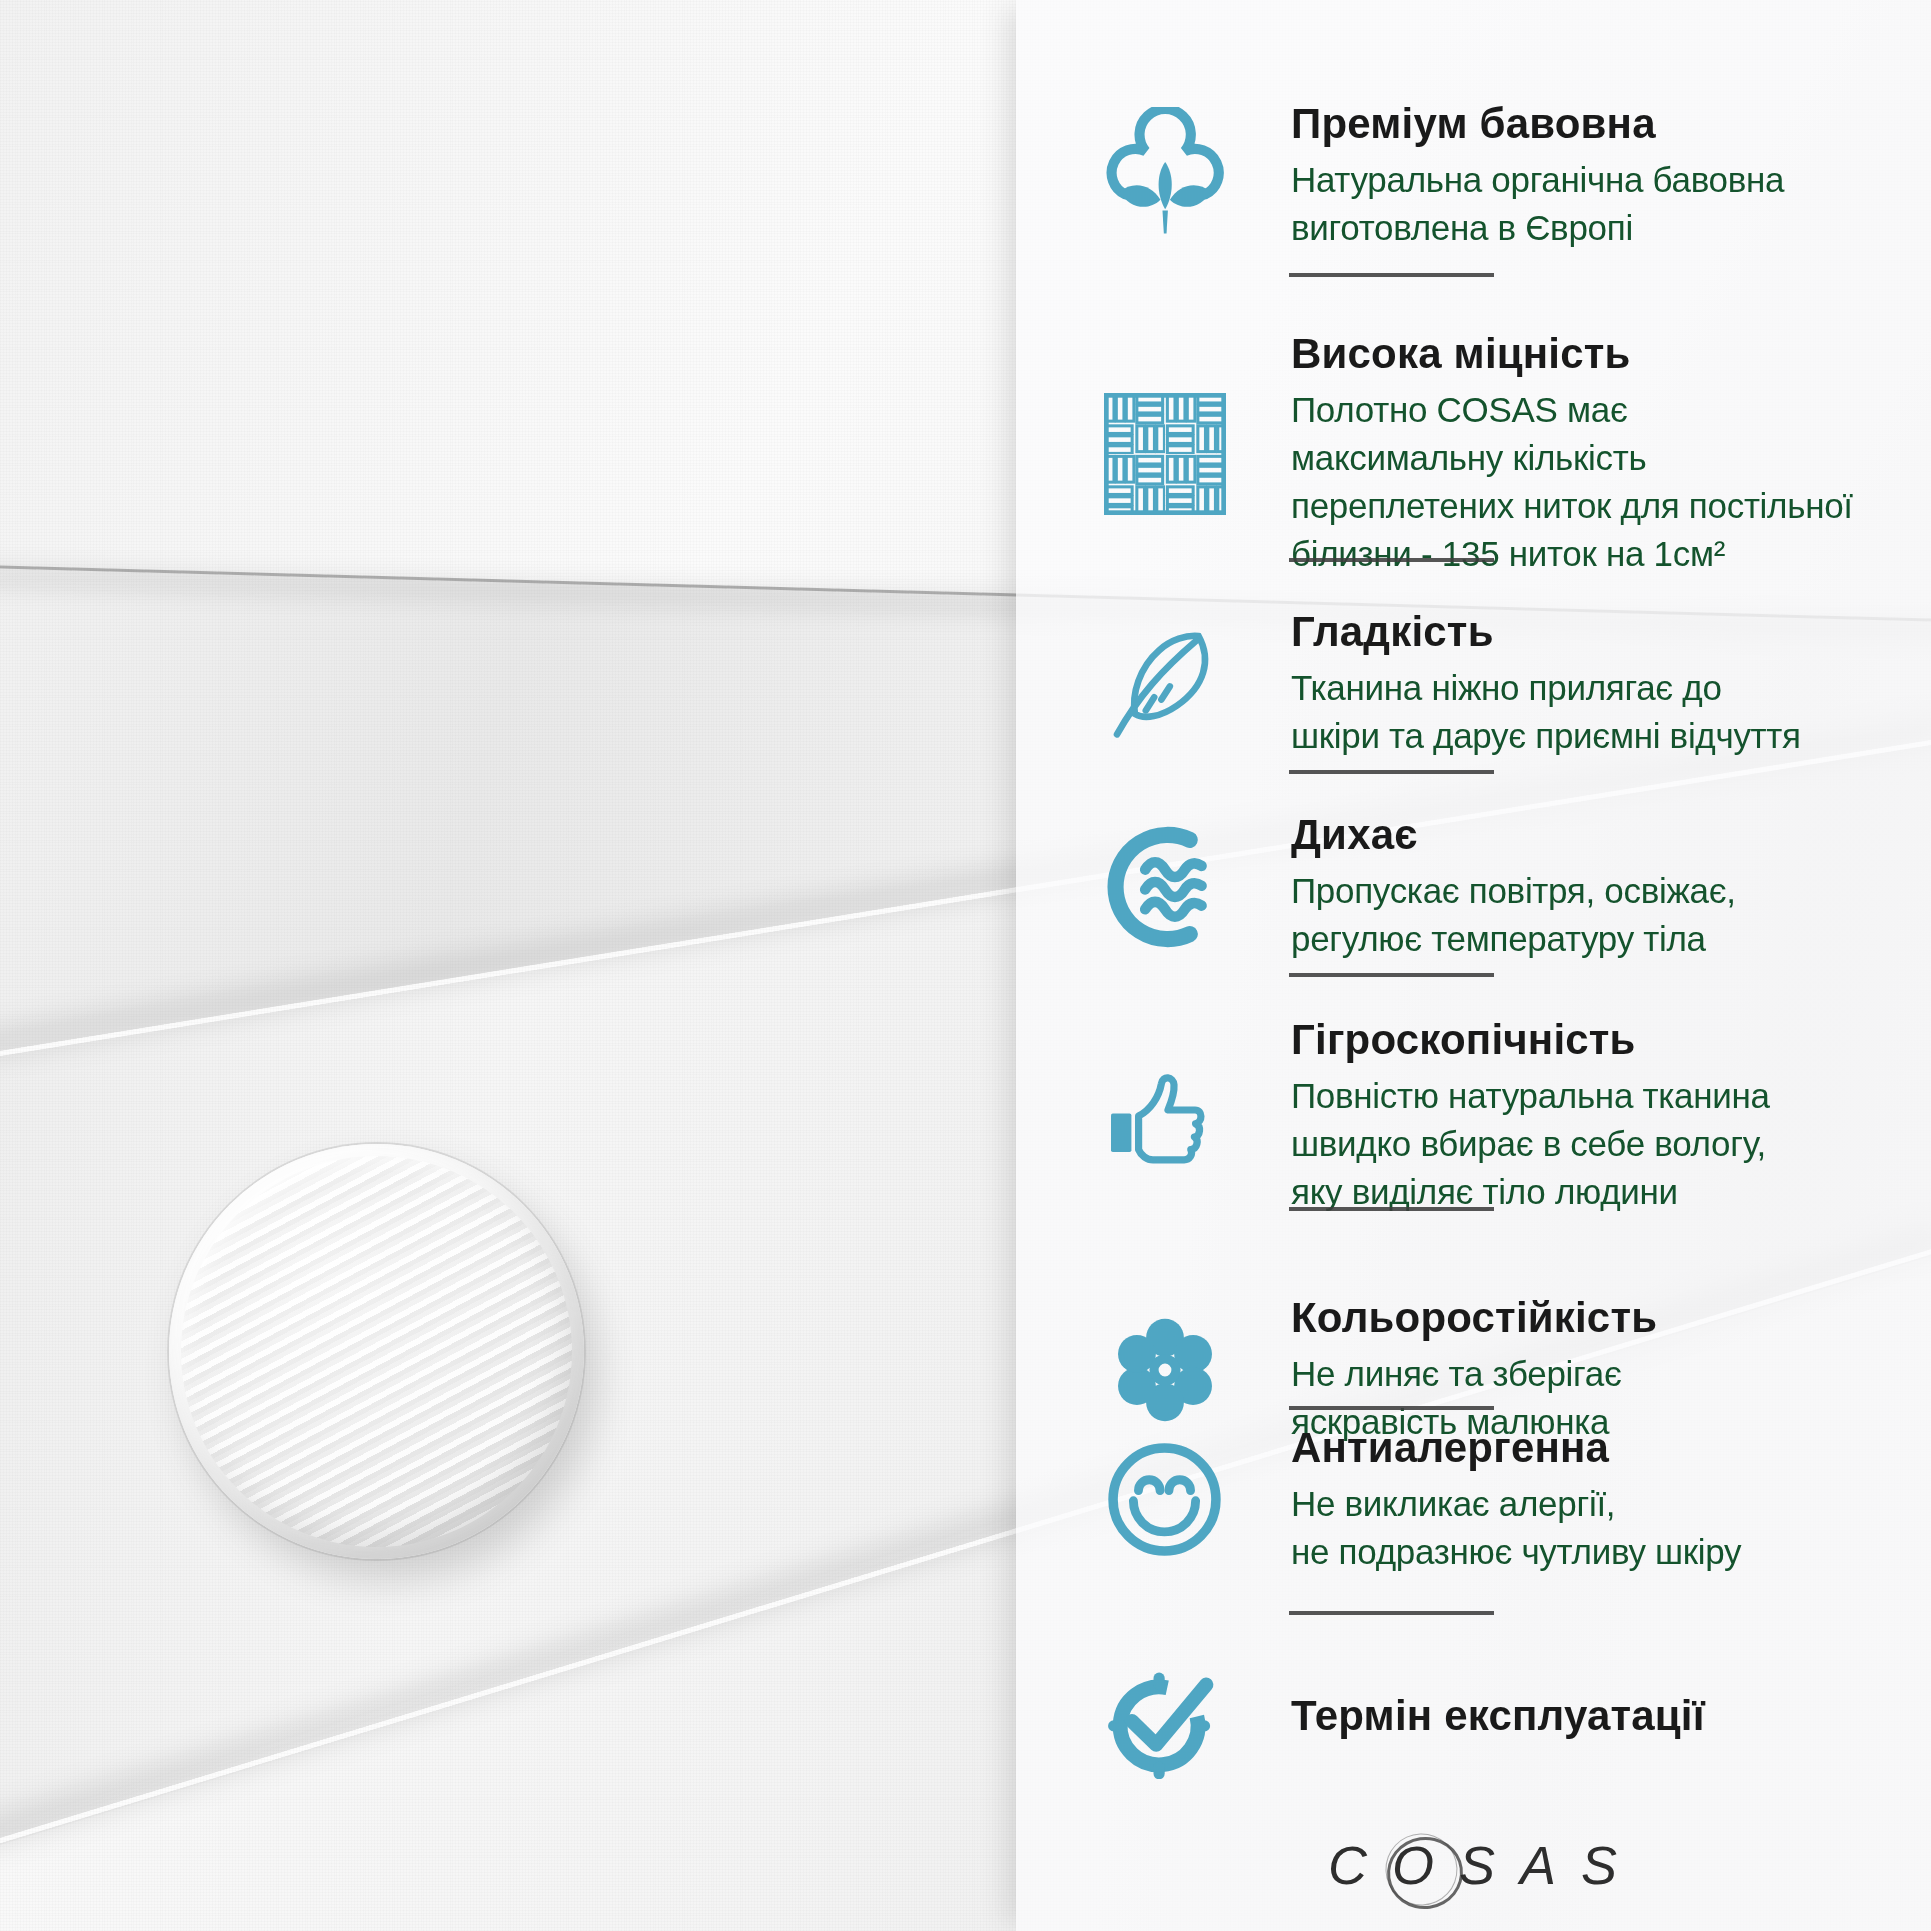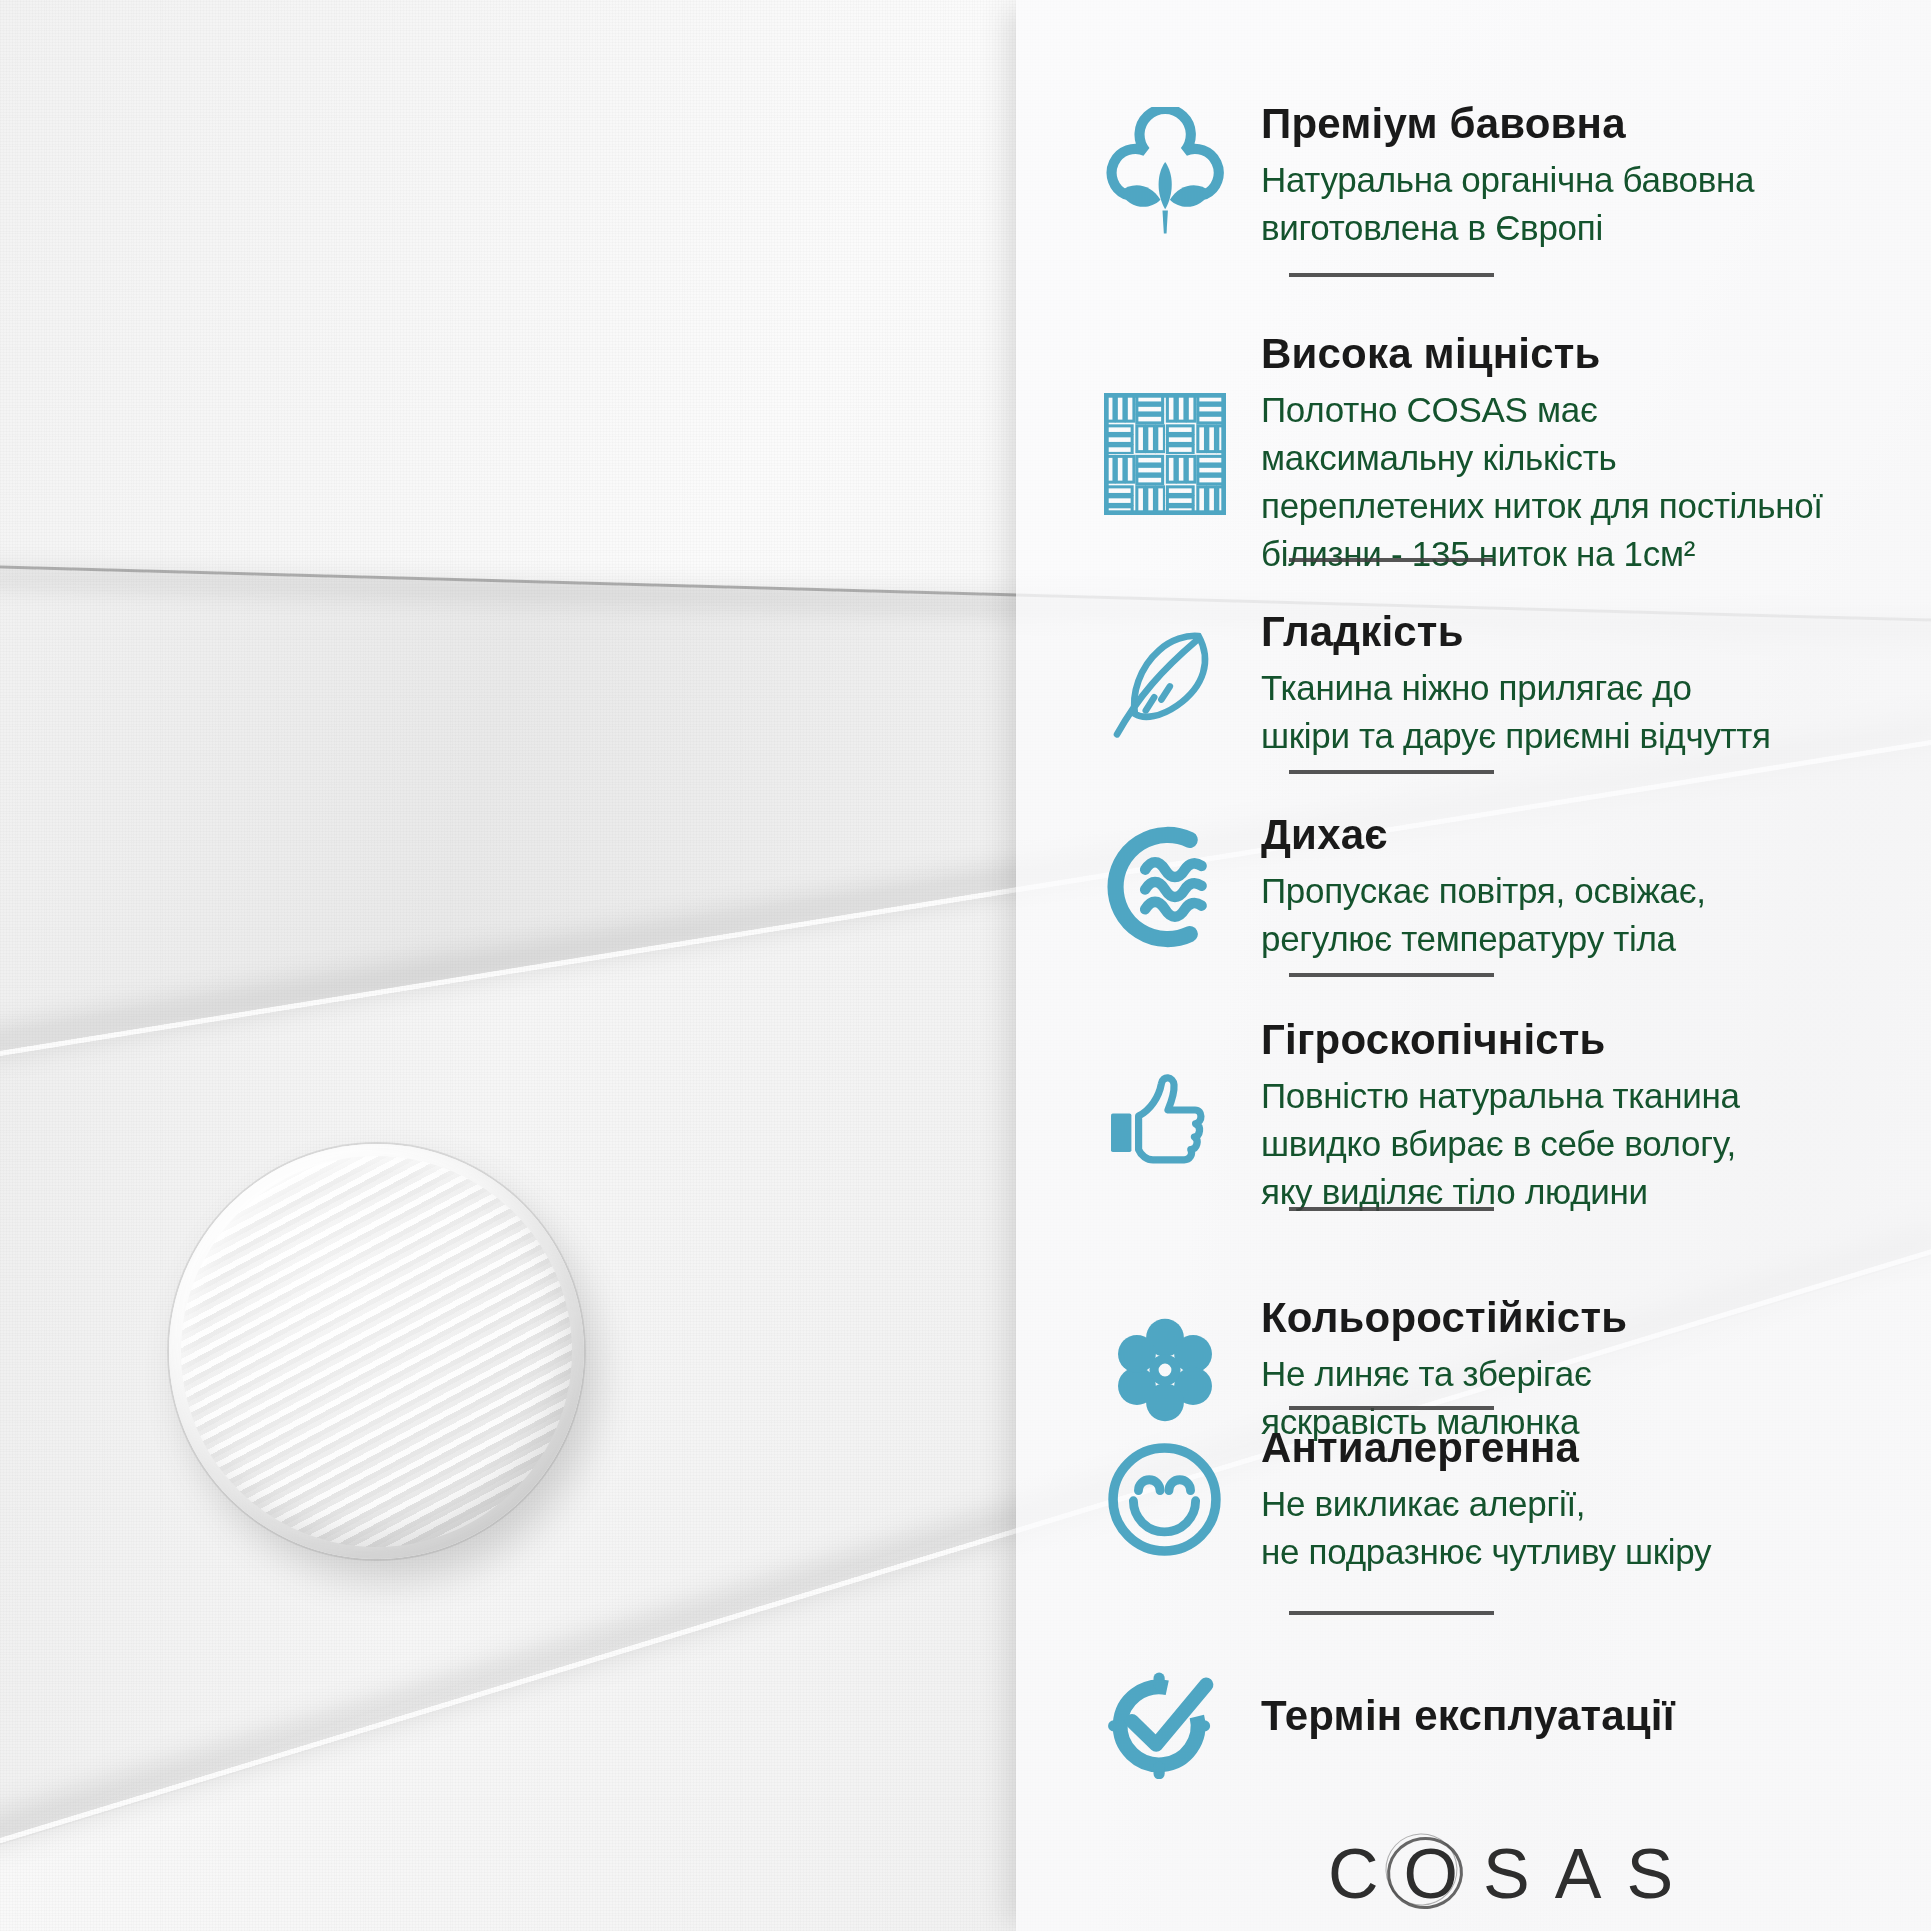--- a/index.html
+++ b/index.html
@@ -55,28 +55,28 @@
     box-shadow:inset -15.4px -21px 35px rgba(110,110,110,.20),inset 11.6px 15.4px 25px rgba(255,255,255,.85);
   }
   
   .panel{
     position:absolute;left:1016px;top:0;width:915px;height:1931px;
     background:rgba(251,251,252,.76);
     box-shadow:-15.4px 0 27px -7.7px rgba(60,60,60,.16);
   }
   .feature{position:absolute;left:81px;right:25px;display:flex;align-items:center;}
   .icon-box{width:135px;flex:0 0 135px;display:flex;justify-content:center;align-items:center;color:#4FA6C3;}
-  .f-text{margin-left:29px;flex:1;}
+  .f-text{margin-left:59px;flex:1;}
   .f-title{font-size:42px;font-weight:700;color:#1a1a1a;letter-spacing:0.2px;margin:0 0 7.7px 0;}
   .f-desc{font-size:35px;line-height:48px;color:#14532d;letter-spacing:-0.3px;white-space:pre-line;}
   .divider{position:absolute;left:273px;width:205px;height:3.9px;background:#3d3d3d;opacity:.88;}
   
   .logo{
-    position:absolute;left:1328px;top:1834px;font-size:70px;font-weight:400;color:#2e2e2e;
-    letter-spacing:25px;white-space:nowrap;
+    position:absolute;left:1328px;top:1834px;font-size:54px;font-weight:400;color:#2e2e2e;
+    letter-spacing:25px;white-space:nowrap;font-style:italic;
   }
   .logo-ring{position:absolute;left:1387px;top:1837px;width:70px;height:66px;border-radius:50%;
     border:3.9px solid rgba(40,40,40,.7);transform:rotate(-8deg);}
   .logo-ring::after{content:"";position:absolute;inset:-6.8px 1.9px 1px -3.9px;border-radius:50%;
     border:1.9px solid rgba(40,40,40,.35);transform:rotate(6deg);}
   svg{display:block;}
 </style>
 </head>
 <body>
 

